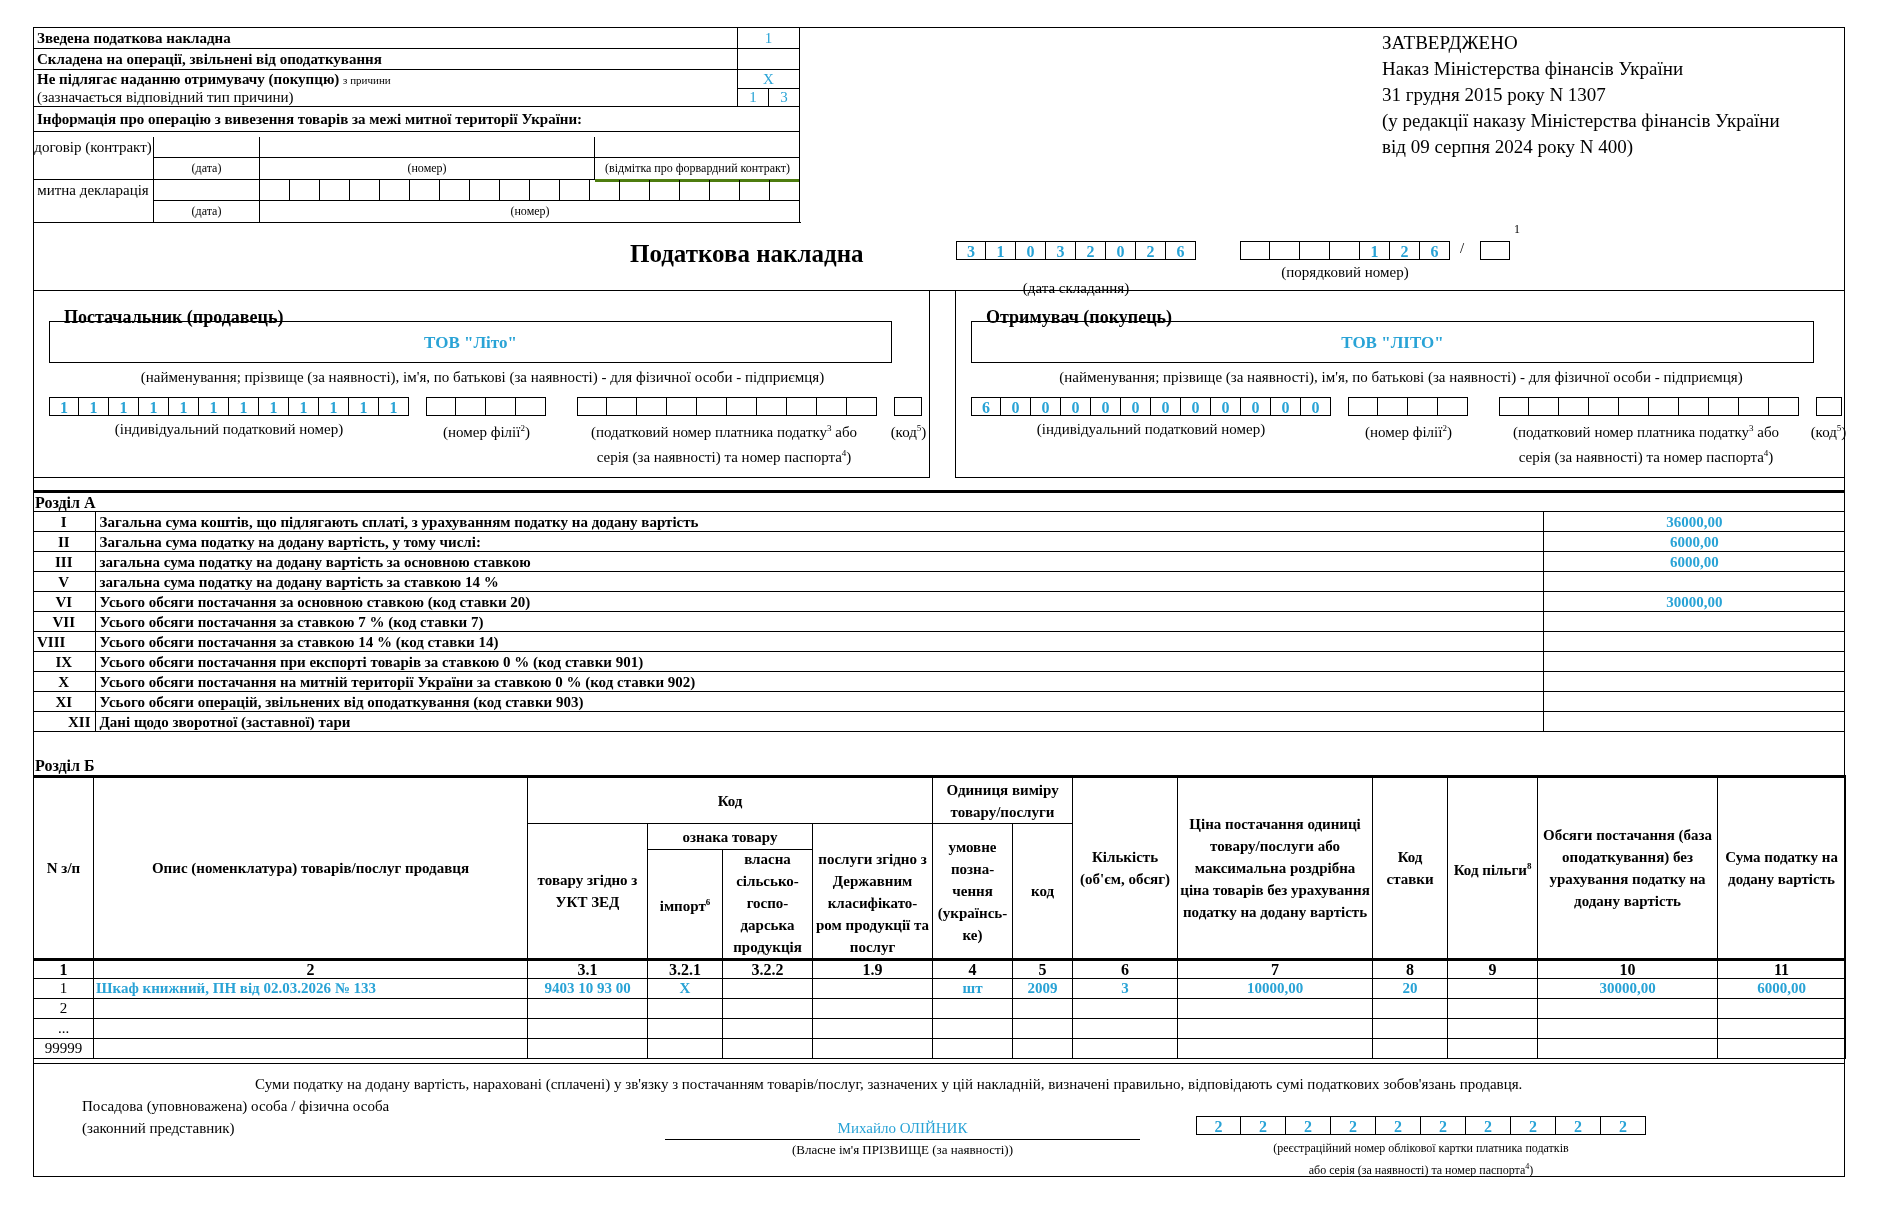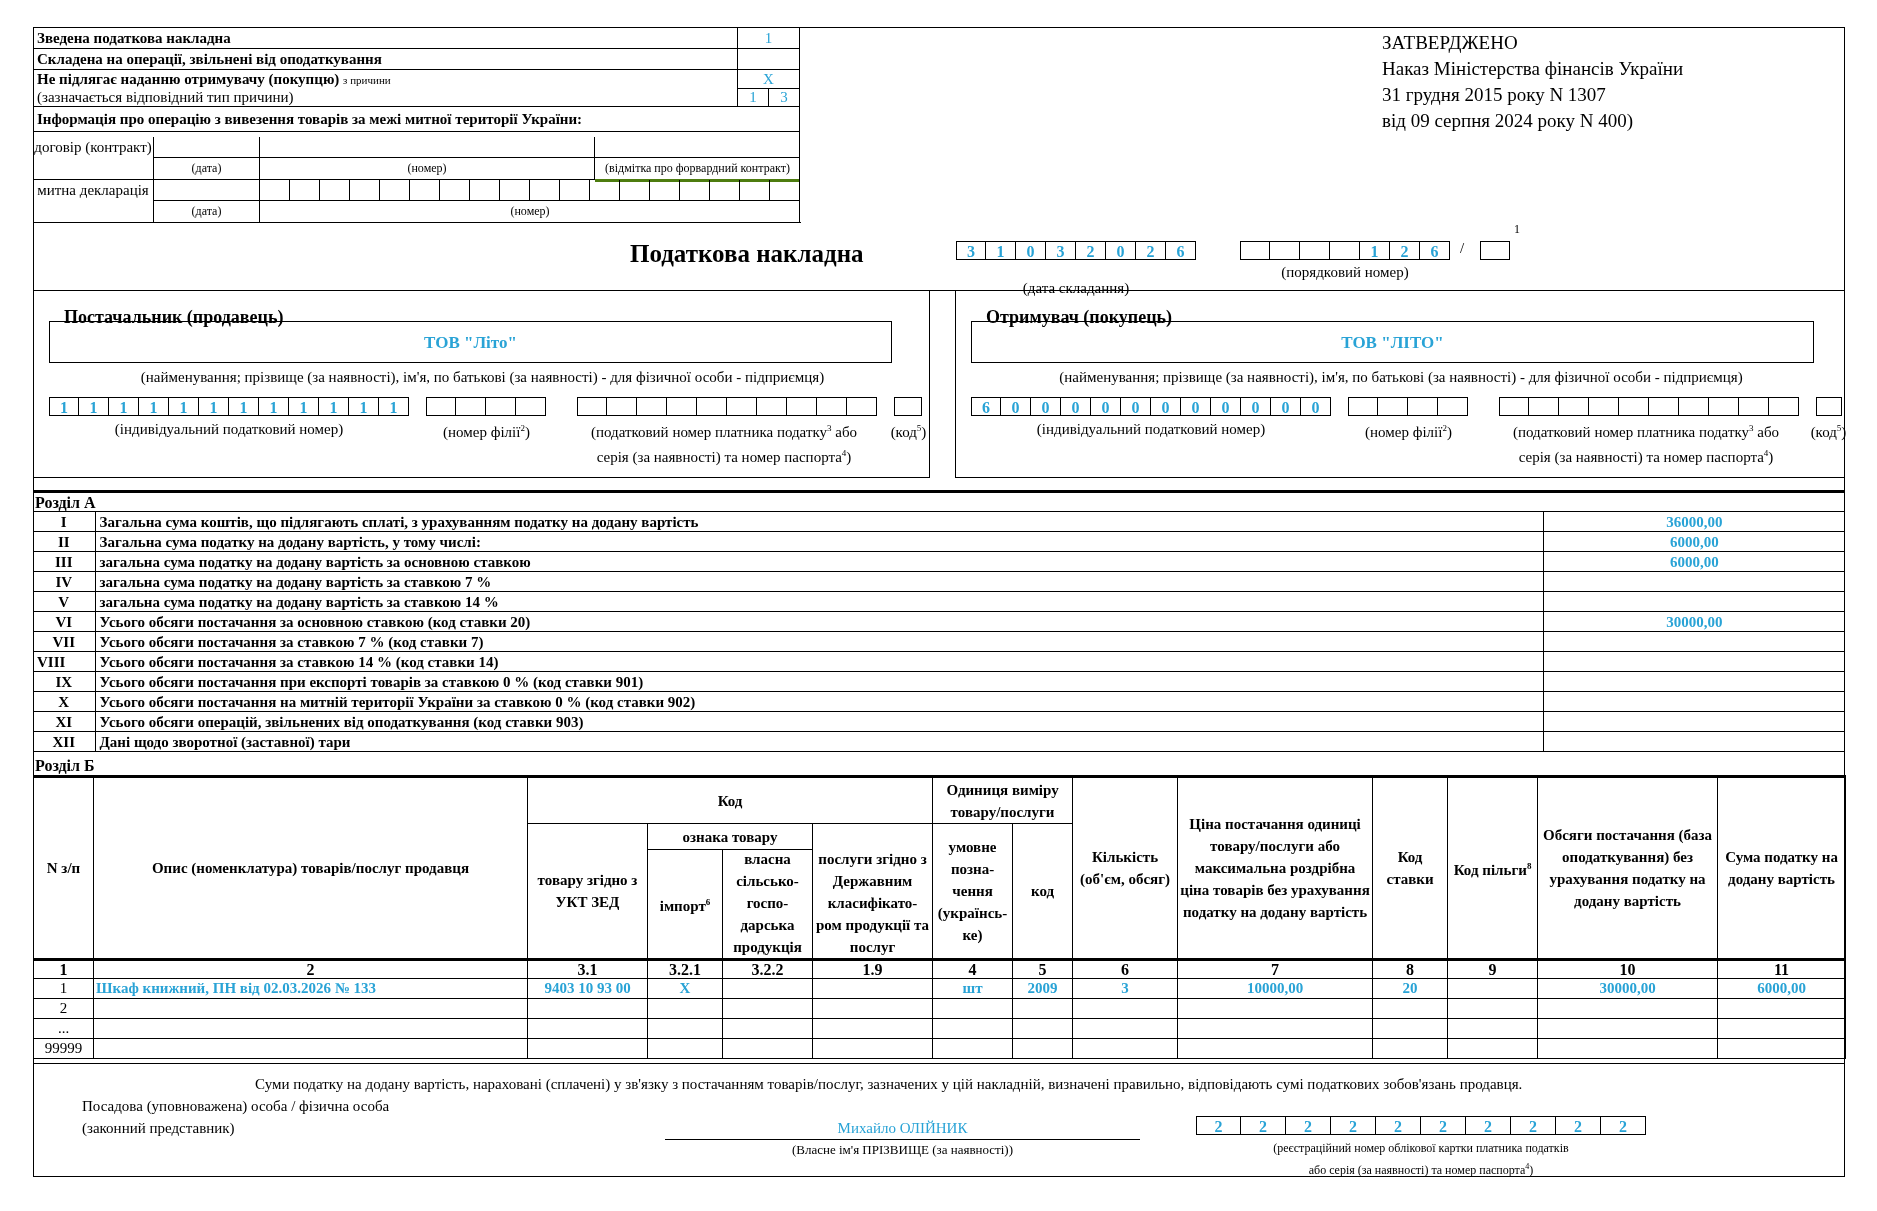--- a/index.html
+++ b/index.html
@@ -93,20 +93,21 @@
   <div class="abs c tiny" style="left:121px;top:64px;width:105px;height:21px;line-height:21px;border-right:1px solid #000;">(дата)</div>
   <div class="abs c tiny" style="left:227px;top:64px;width:540px;height:21px;line-height:21px;">(номер)</div>
   <div class="abs" style="left:0;top:85px;width:767px;border-top:1px solid #000;border-right:1px solid #000;"></div>
 </div>
 <div class="abs" style="left:799px;top:27px;height:196px;border-left:1px solid #000;"></div>
 
 <div class="abs" style="left:1382px;top:30px;font-size:19px;line-height:26px;">
   <div>ЗАТВЕРДЖЕНО</div>
   <div>Наказ Міністерства фінансів України</div>
   <div>31 грудня 2015 року N 1307</div>
+  <div>(у редакції наказу Міністерства фінансів України</div>
   <div>від 09 серпня 2024 року N 400)</div>
 </div>
 
 <div class="abs b" style="left:630px;top:240px;font-size:25px;">Податкова накладна</div>
 <div class="boxes" style="left:956px;top:241px;">
   <span style="width:30px">3</span>
   <span style="width:30px">1</span>
   <span style="width:30px">0</span>
   <span style="width:30px">3</span>
   <span style="width:30px">2</span>
@@ -243,25 +244,20 @@
           <td style="text-align:center;border-left:none;">II</td>
           <td>Загальна сума податку на додану вартість, у тому числі:</td>
           <td style="text-align:center;color:#29a3d6;border-right:none;">6000,00</td>
         </tr>
         <tr>
           <td style="text-align:center;border-left:none;">III</td>
           <td>загальна сума податку на додану вартість за основною ставкою</td>
           <td style="text-align:center;color:#29a3d6;border-right:none;">6000,00</td>
         </tr>
         <tr>
-          <td style="text-align:center;border-left:none;">IV</td>
-          <td>загальна сума податку на додану вартість за ставкою 7 %</td>
-          <td style="text-align:center;color:#29a3d6;border-right:none;"></td>
-        </tr>
-        <tr>
           <td style="text-align:center;border-left:none;">V</td>
           <td>загальна сума податку на додану вартість за ставкою 14 %</td>
           <td style="text-align:center;color:#29a3d6;border-right:none;"></td>
         </tr>
         <tr>
           <td style="text-align:center;border-left:none;">VI</td>
           <td>Усього обсяги постачання за основною ставкою (код ставки 20)</td>
           <td style="text-align:center;color:#29a3d6;border-right:none;">30000,00</td>
         </tr>
         <tr>
@@ -283,21 +279,21 @@
           <td style="text-align:center;border-left:none;">X</td>
           <td>Усього обсяги постачання на митній території України за ставкою 0 % (код ставки 902)</td>
           <td style="text-align:center;color:#29a3d6;border-right:none;"></td>
         </tr>
         <tr>
           <td style="text-align:center;border-left:none;">XI</td>
           <td>Усього обсяги операцій, звільнених від оподаткування (код ставки 903)</td>
           <td style="text-align:center;color:#29a3d6;border-right:none;"></td>
         </tr>
         <tr>
-          <td style="text-align:center;border-left:none;">XII</td>
+          <td style="text-align:right;border-left:none;">XII</td>
           <td>Дані щодо зворотної (заставної) тари</td>
           <td style="text-align:center;color:#29a3d6;border-right:none;"></td>
         </tr>
       </tbody>
   </table>
 </div>
 
 <div class="abs b" style="left:35px;top:757px;font-size:16px;">Розділ Б</div>
 <div class="secB">
   <table style="border-top:3px solid #000;">

